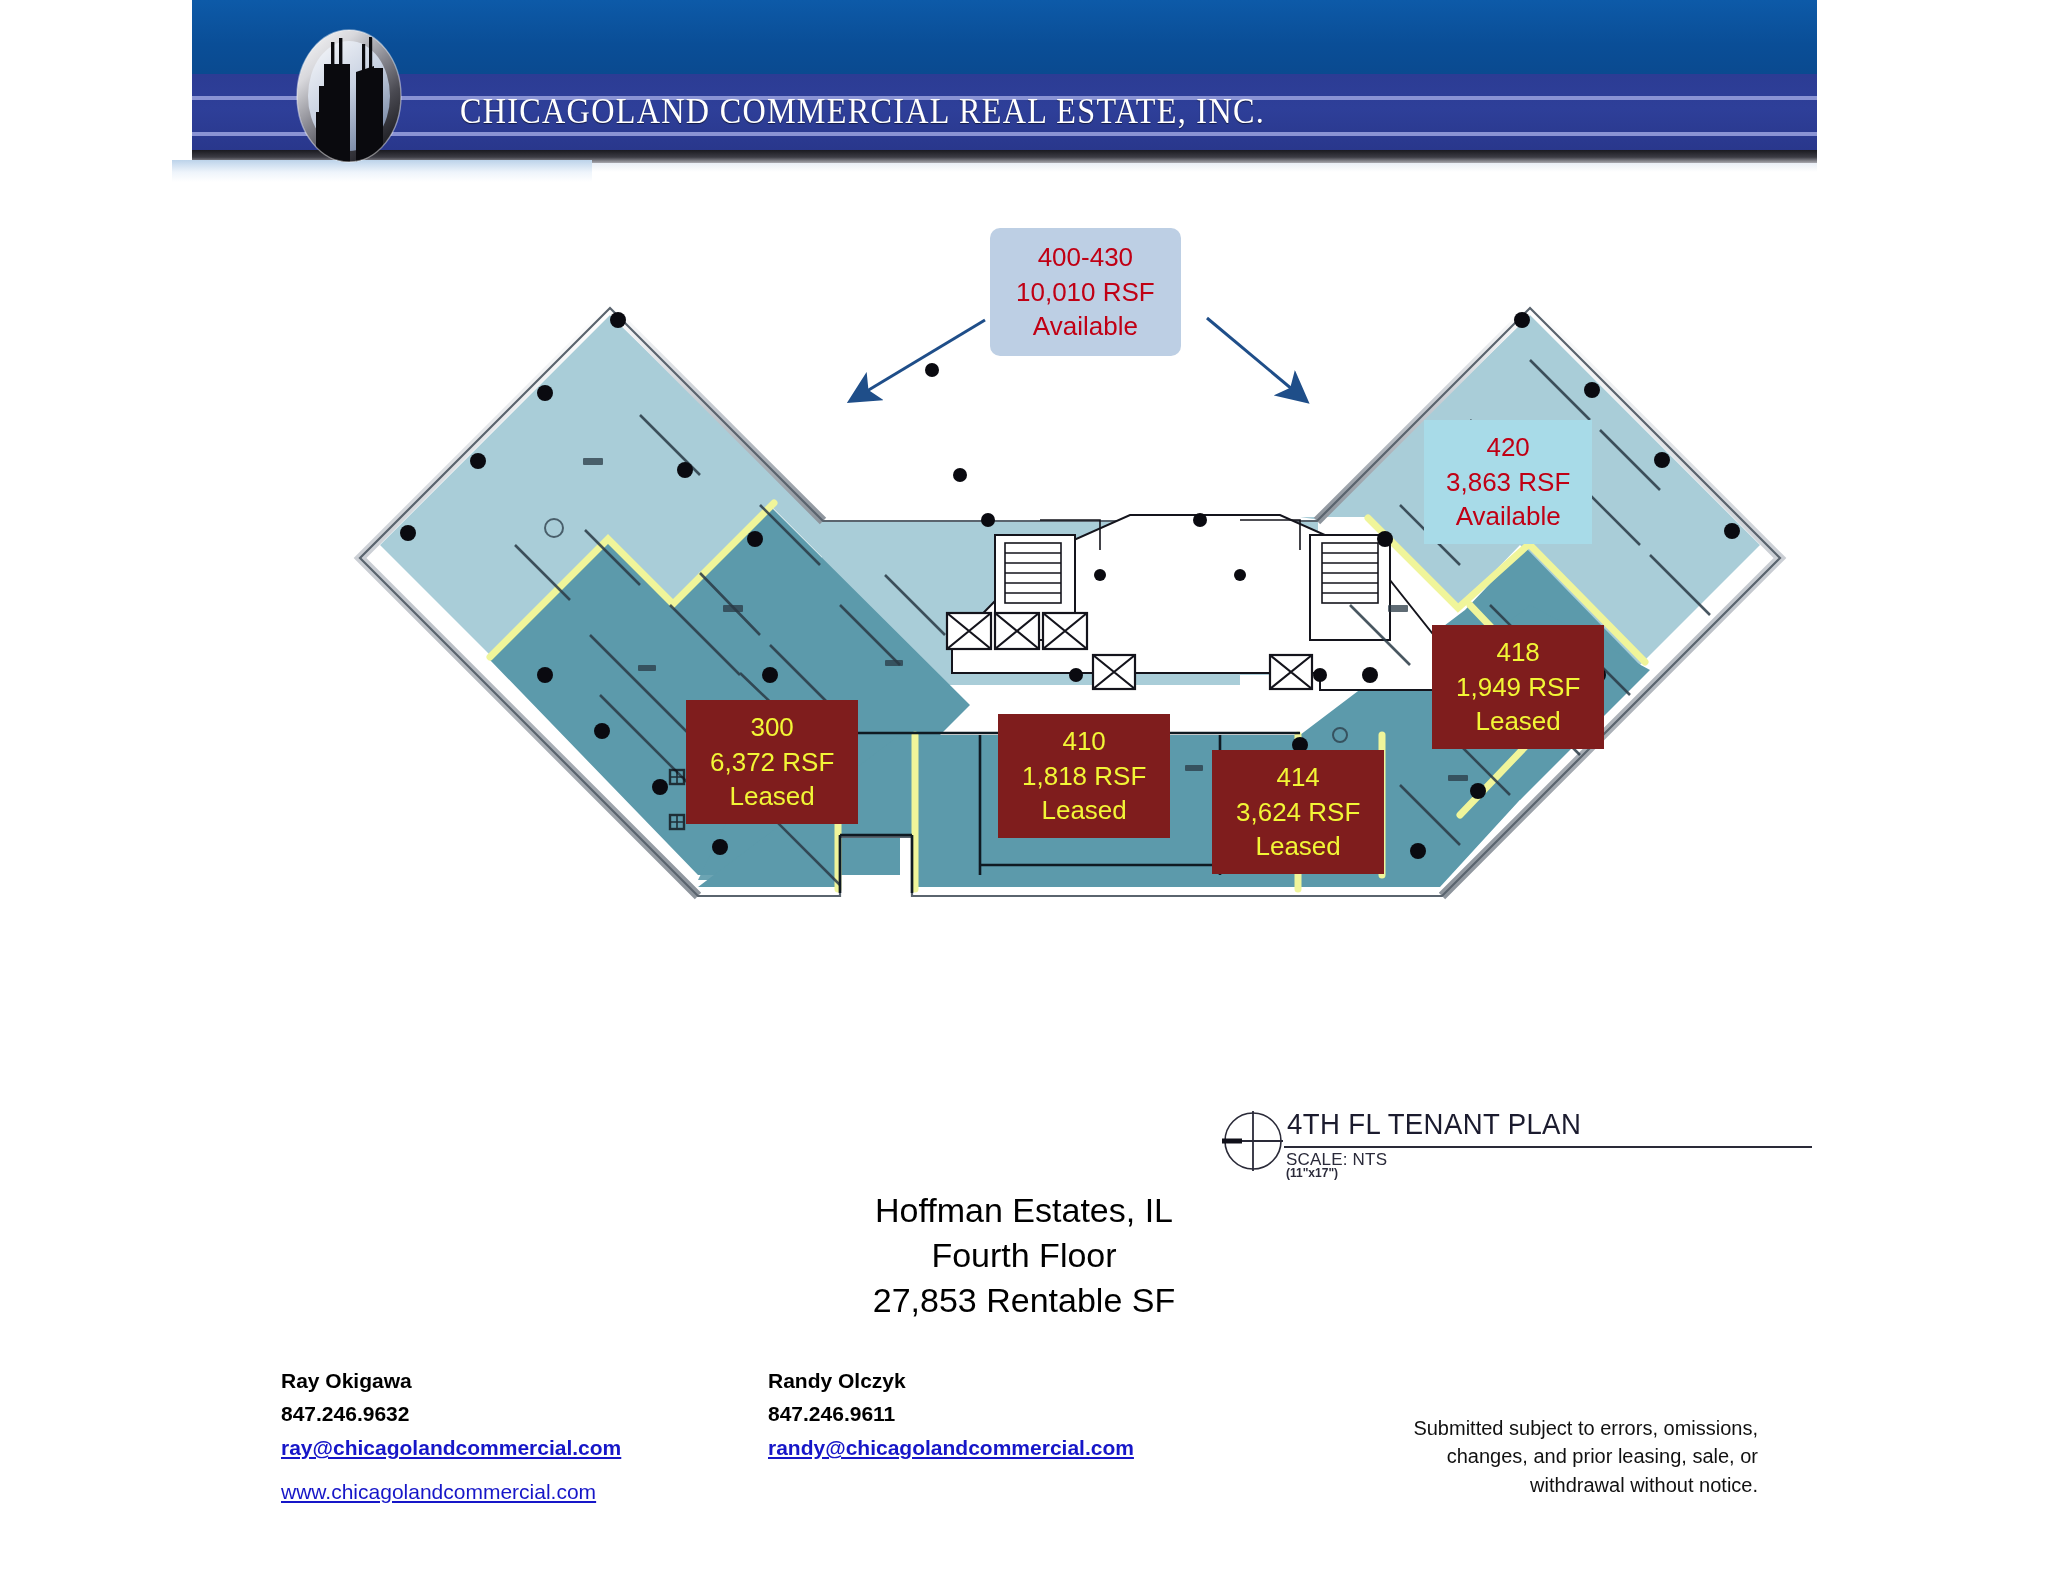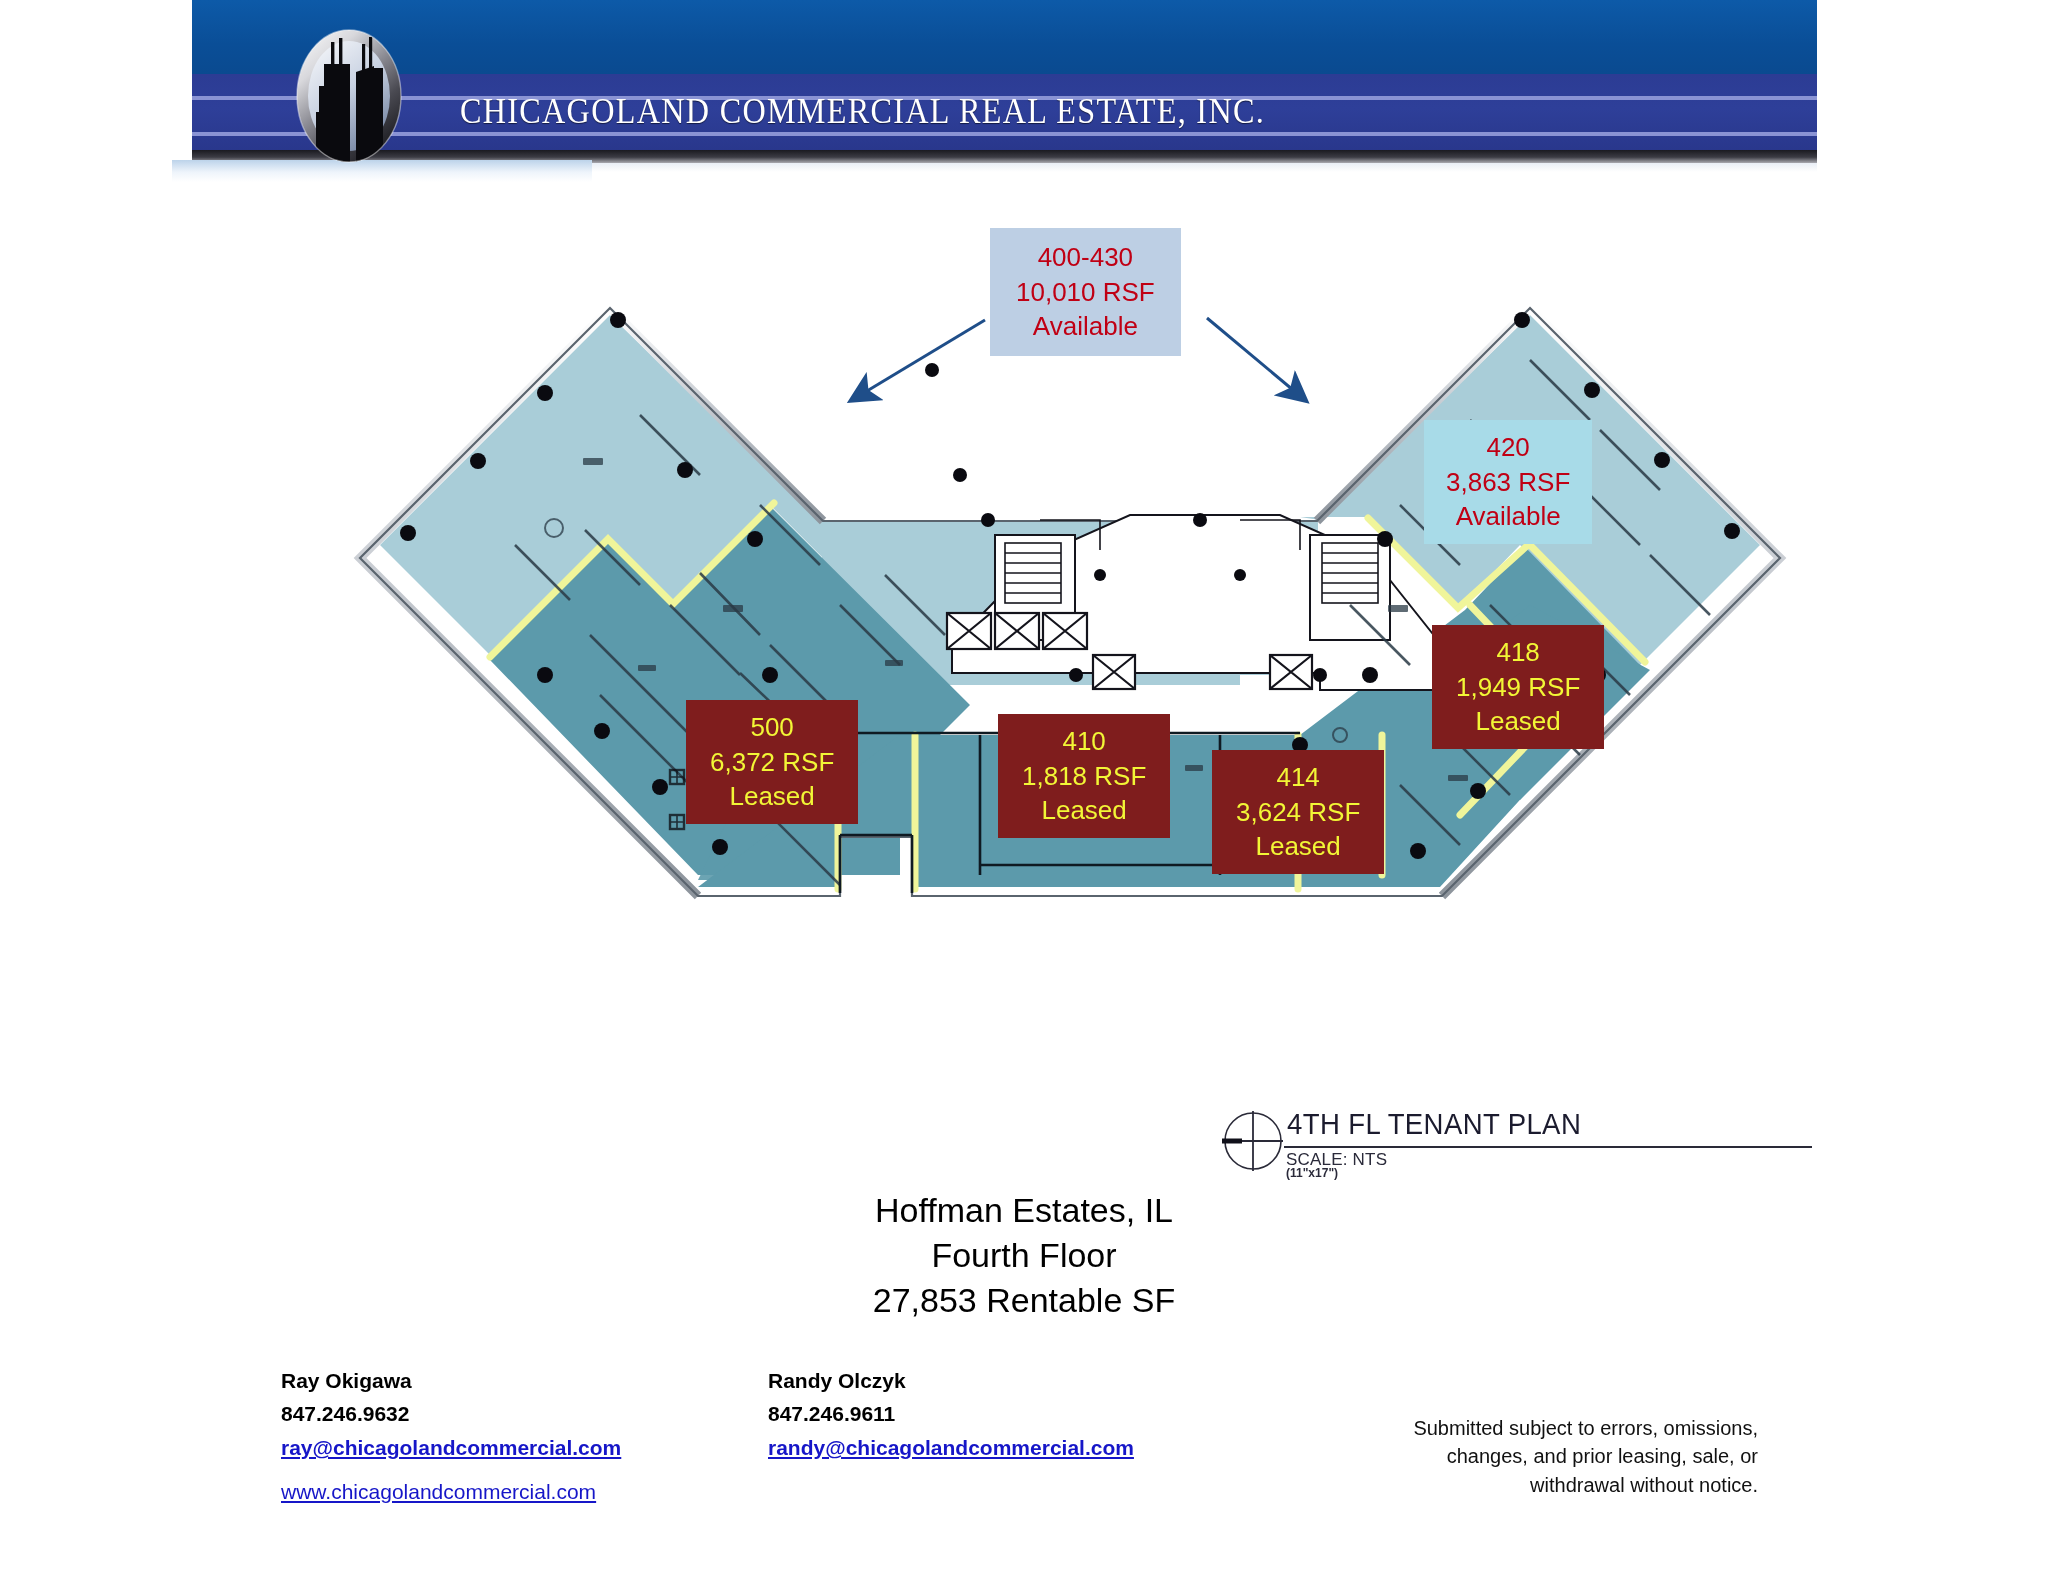--- a/index.html
+++ b/index.html
@@ -79,20 +79,21 @@
     white-space: nowrap;
     z-index: 30;
   }
   .callout .ln { display: block; }
 
   .callout-available {
     background: #bdcfe4;
     color: #c00014;
     font-size: 26px;
     padding: 12px 26px;
+    border-radius: 10px;
   }
   .callout-available-cyan {
     background: #a8dbe8;
     color: #c00014;
     font-size: 26px;
     padding: 10px 22px;
   }
   .callout-leased {
     background: #7f1d1d;
     color: #f2f636;
@@ -449,21 +450,21 @@
     <span class="ln">Available</span>
   </div>
 
   <div class="callout callout-available-cyan" id="callout-420">
     <span class="ln">420</span>
     <span class="ln">3,863 RSF</span>
     <span class="ln">Available</span>
   </div>
 
   <div class="callout callout-leased" id="callout-400">
-    <span class="ln">500</span>
+    <span class="ln">300</span>
     <span class="ln">6,372 RSF</span>
     <span class="ln">Leased</span>
   </div>
 
   <div class="callout callout-leased" id="callout-410">
     <span class="ln">410</span>
     <span class="ln">1,818 RSF</span>
     <span class="ln">Leased</span>
   </div>
 

